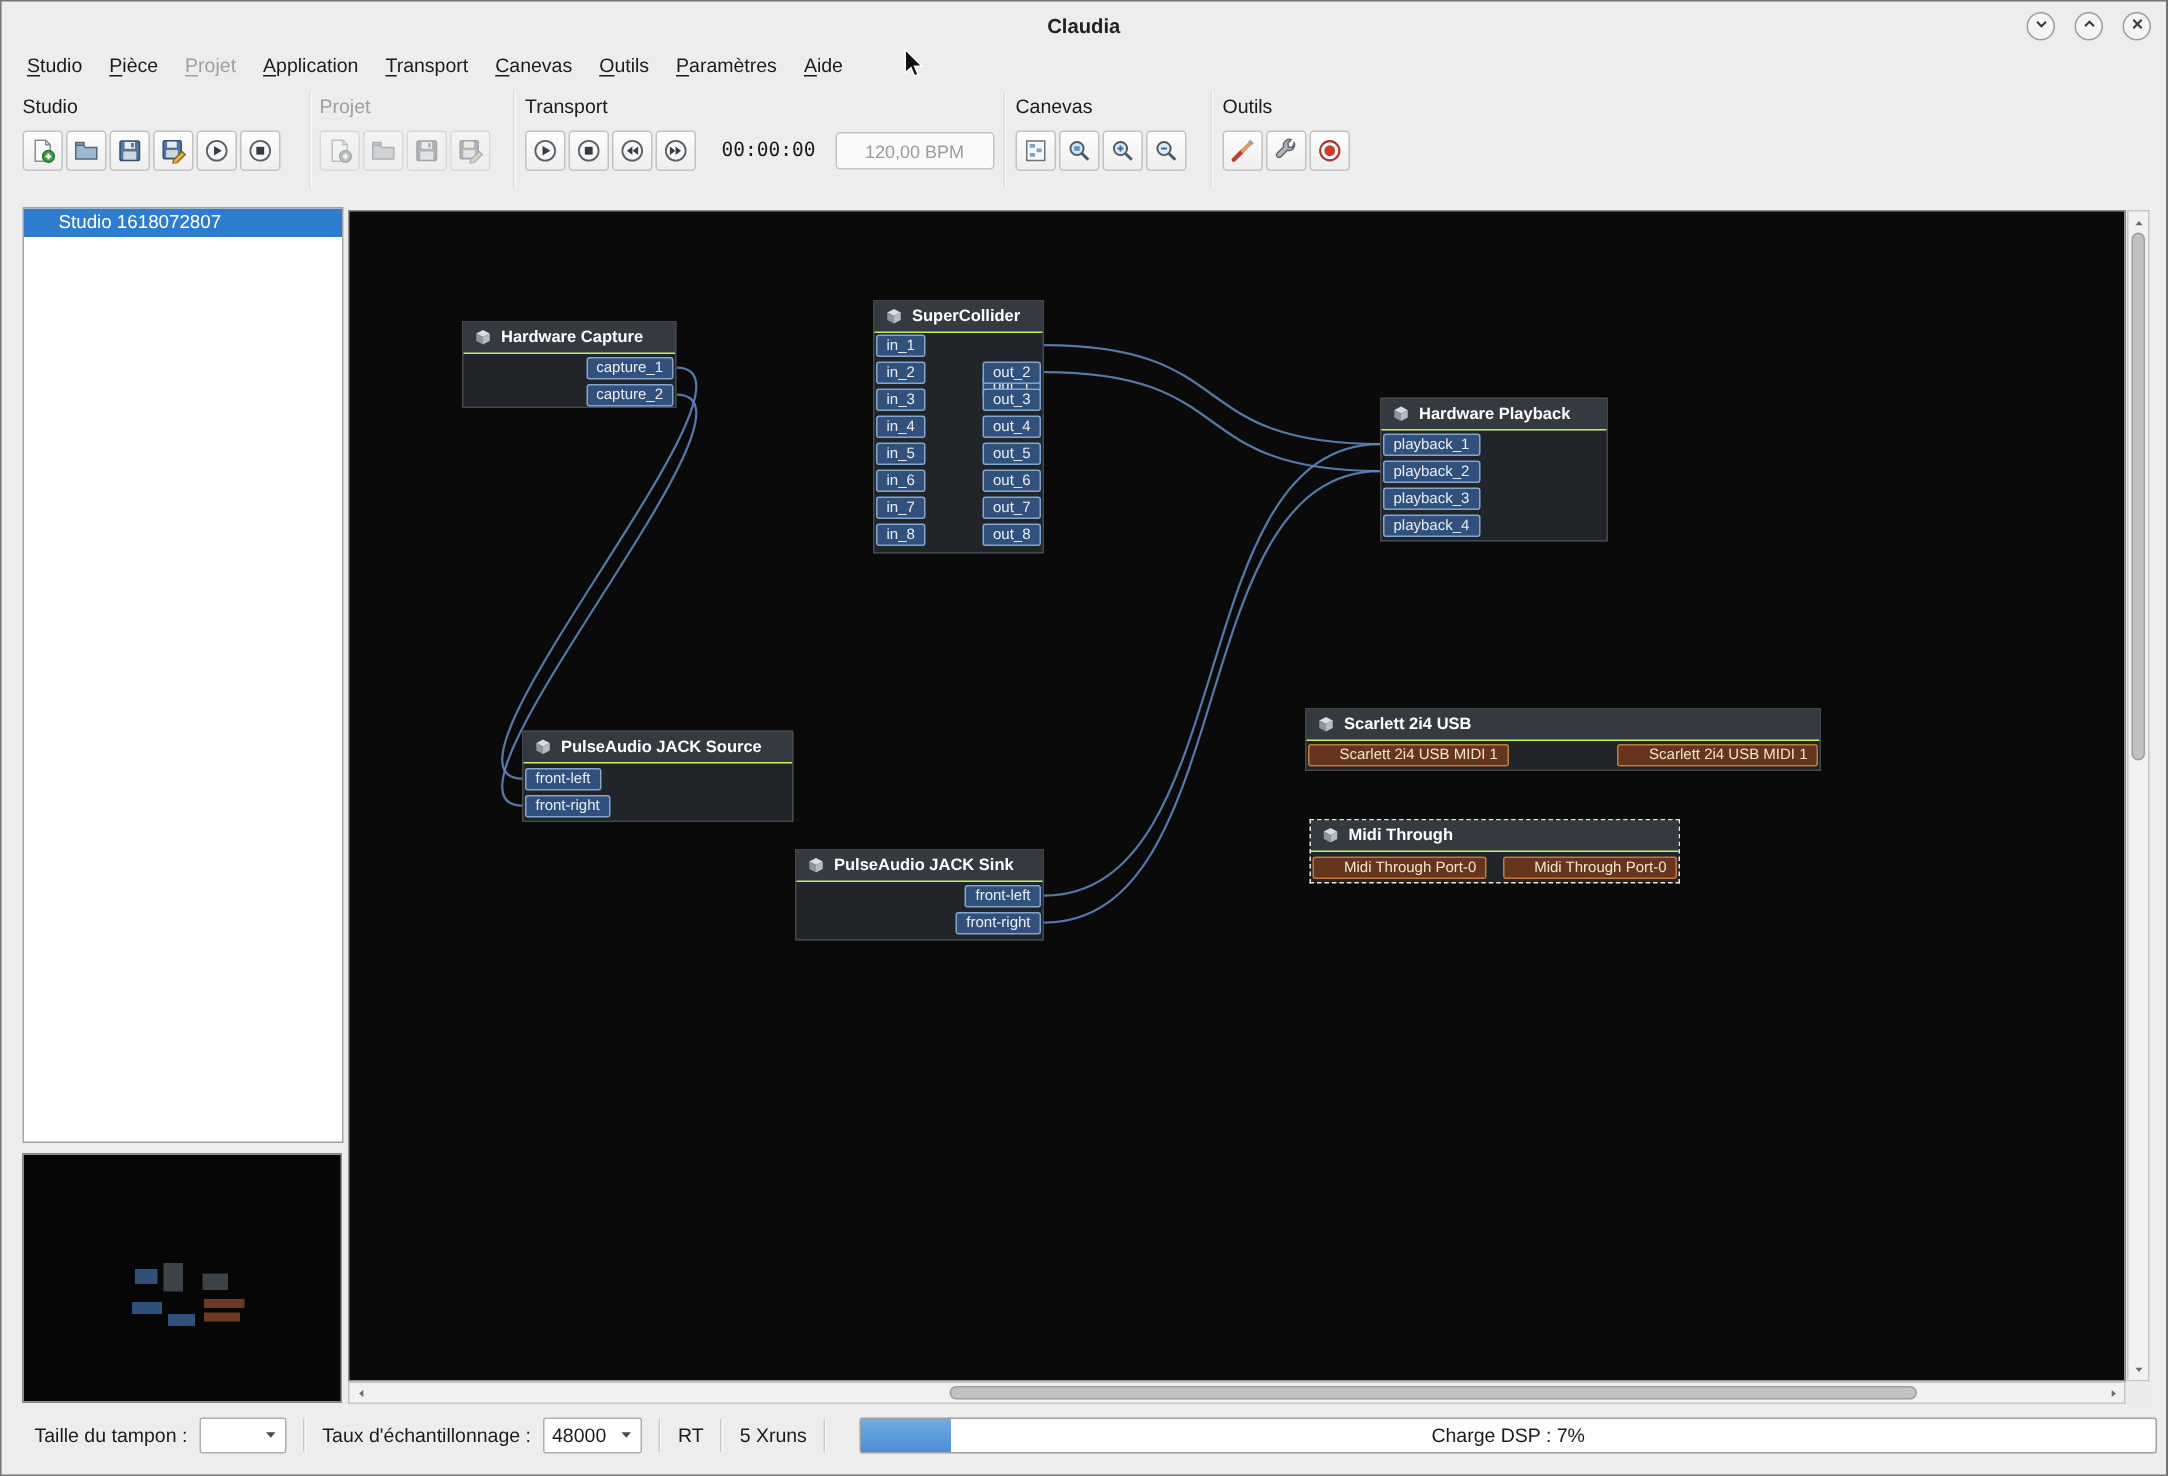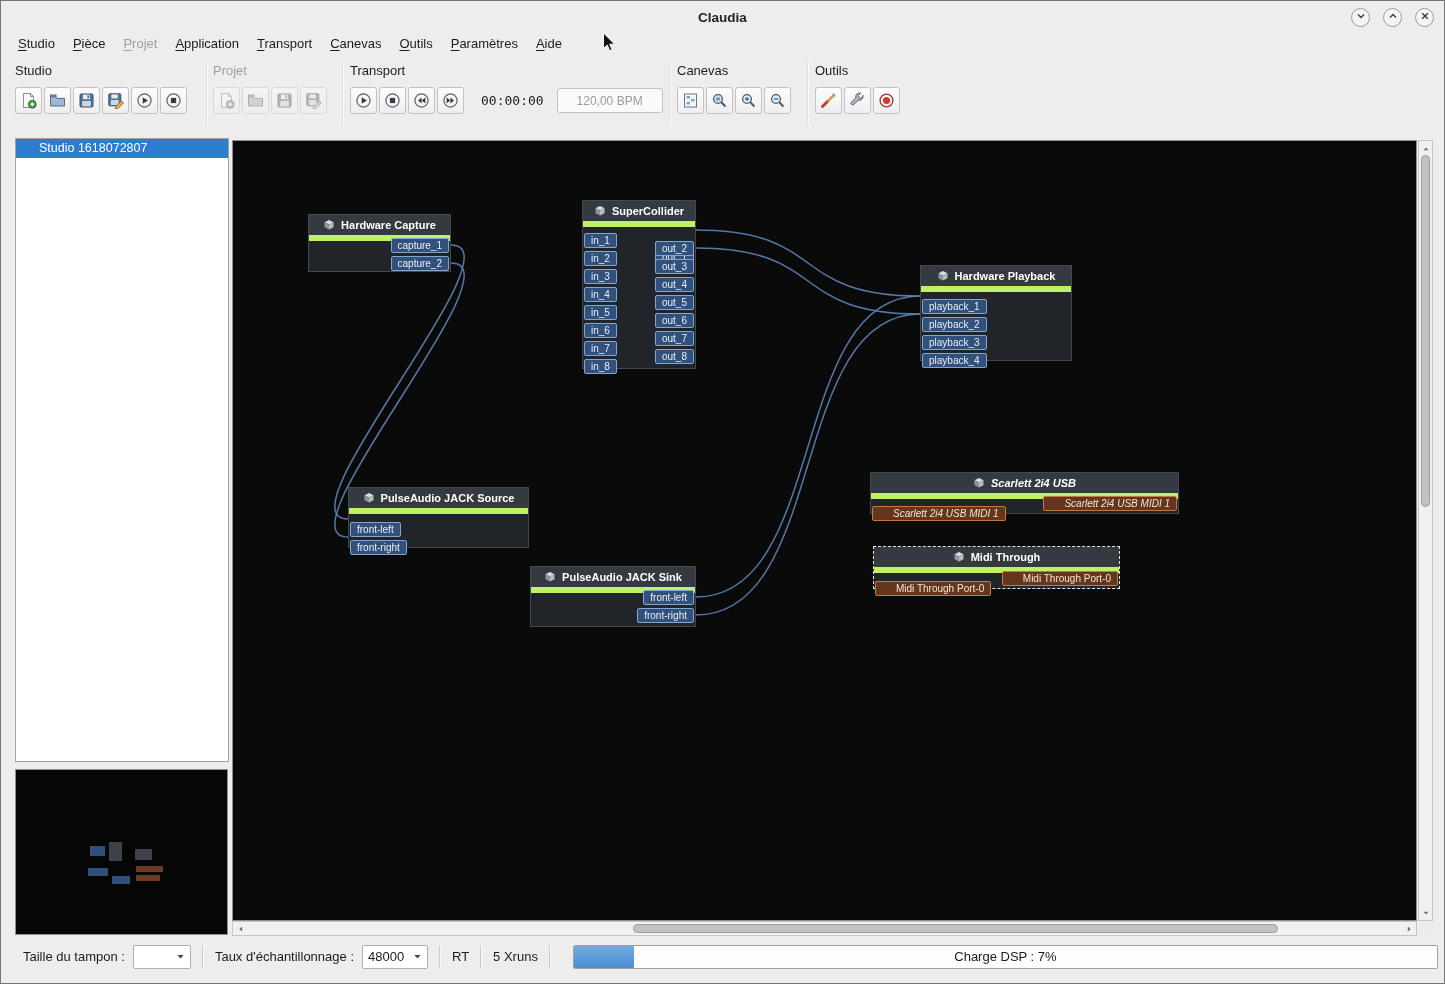--- a/index.html
+++ b/index.html
@@ -49,28 +49,28 @@
   
   #canvas-wrap{position:absolute;left:231px;top:139px;width:1201px;height:796px;}
   #canvas{position:absolute;left:0;top:0;width:1185px;height:781px;background:#0a0a0a;
     border:1px solid #8f8f8f;box-sizing:border-box;overflow:hidden;}
   #wires{position:absolute;left:0;top:0;width:1183px;height:779px;pointer-events:none;}
   .wire{fill:none;stroke-width:1.5;opacity:.9;}
 
   .node{position:absolute;background:rgba(34,37,41,0.97);border:1px solid #44494f;box-sizing:border-box;}
   .node.dashed{border:1px dashed #e4e4e4;}
   .node-header{height:20px;display:flex;align-items:center;gap:6px;padding:0 7px;background:#343a40;
-    border-bottom:6px solid #bef264;color:#fff;font-weight:bold;font-size:11px;white-space:nowrap;overflow:hidden;justify-content:center;}
+    border-bottom:1px solid #bef264;color:#fff;font-weight:bold;font-size:11px;white-space:nowrap;overflow:hidden;}
   .node-header .hicon{display:flex;}
   .node-header svg{width:12px;height:12px;}
   .port{position:absolute;height:15px;line-height:13px;font-size:10px;padding:0 6px;border-radius:2px;
     white-space:nowrap;box-sizing:border-box;}
   .port.audio{background:#31517c;border:1px solid #82a7cf;color:#e9eef4;}
   .port.midi{background:#66351d;border:1px solid #c27a40;color:#f4e4d0;padding-left:20px;}
-  .port.left{left:1px;margin-top:10px;}
+  .port.left{left:1px;}
   .port.right{right:1px;}
 
   
   .vscroll{position:absolute;left:1186px;top:0;width:15px;height:781px;background:#f1f1f1;
     border:1px solid #c6c6c6;box-sizing:border-box;}
   .vthumb{position:absolute;left:2px;top:14px;width:9px;height:352px;background:#c2c2c5;
     border:1px solid #9d9da0;border-radius:6px;box-sizing:border-box;}
   .hscroll{position:absolute;left:0;top:781px;width:1185px;height:15px;background:#f1f1f1;
     border:1px solid #c6c6c6;box-sizing:border-box;}
   .hthumb{position:absolute;top:2px;left:400px;width:645px;height:9px;background:#c2c2c5;
@@ -464,21 +464,21 @@
                 <path d="M6 1l4.5 2.3L6 5.6 1.5 3.3z" fill="#d7dde2"></path>
                 <path d="M1.5 3.3v5L6 10.6v-5z" fill="#8d959c"></path>
                 <path d="M10.5 3.3v5L6 10.6v-5z" fill="#b4bcc2"></path>
               </svg>
             </span>
             <span>PulseAudio JACK Sink</span>
           </div>
           <div class="port audio right" style="top: 23px;">front-left</div>
           <div class="port audio right" style="top: 41px;">front-right</div>
         </div>
-        <div class="node" style="left: 637px; top: 331px; width: 309px; height: 42px; font-style: italic;">
+        <div class="node" style="left: 637px; top: 331px; width: 344px; height: 42px;">
           <div class="node-header">
             <span class="hicon">
               <svg viewBox="0 0 12 12">
                 <path d="M6 1l4.5 2.3L6 5.6 1.5 3.3z" fill="#d7dde2"></path>
                 <path d="M1.5 3.3v5L6 10.6v-5z" fill="#8d959c"></path>
                 <path d="M10.5 3.3v5L6 10.6v-5z" fill="#b4bcc2"></path>
               </svg>
             </span>
             <span>Scarlett 2i4 USB</span>
           </div>

